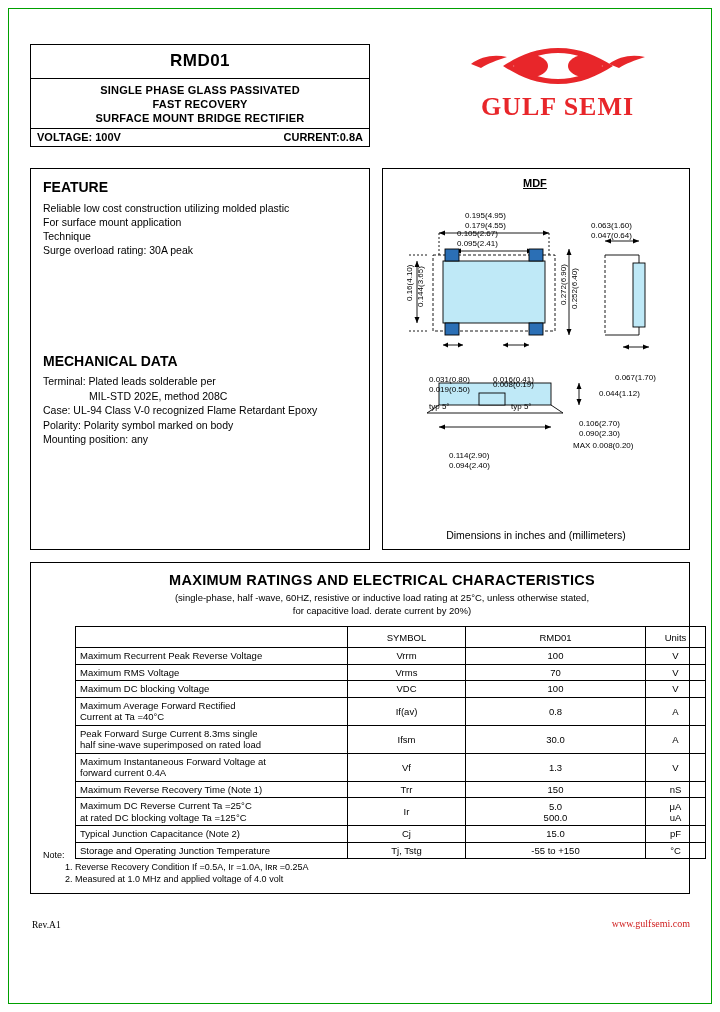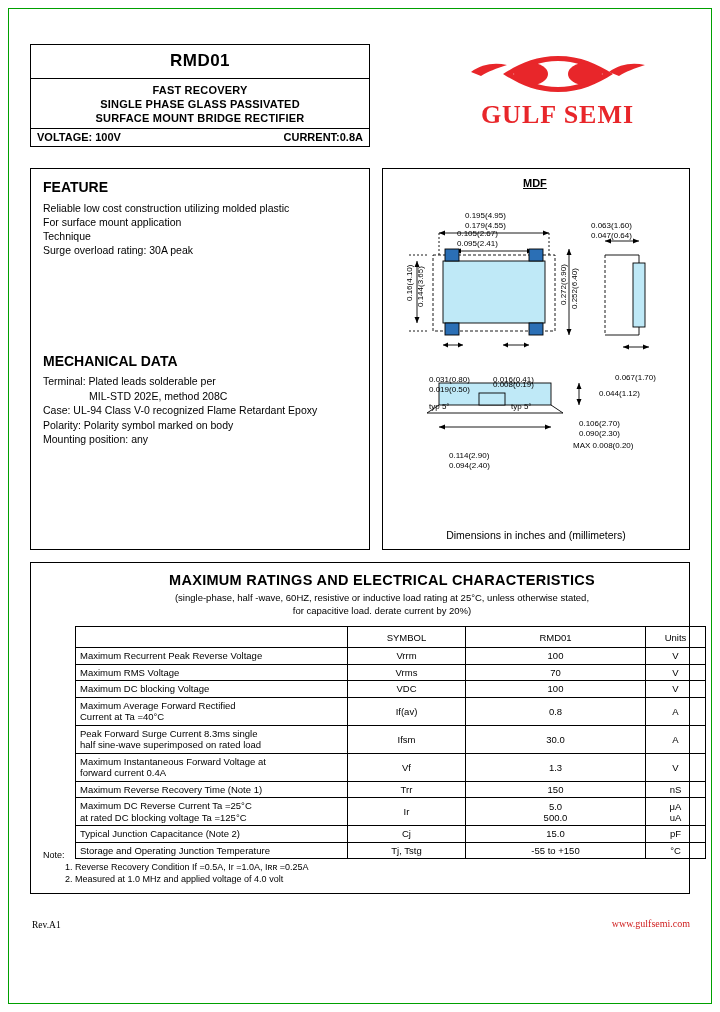--- a/index.html
+++ b/index.html
@@ -64,21 +64,21 @@
     border-top: 1px solid #000;
     margin-top: 3px;
     padding: 2px 6px 1px 6px;
     font-size: 11px;
     font-weight: bold;
   }
 
   
   .logo-wrap {
     position: absolute;
-    left: 440px; top: 52px;
+    left: 440px; top: 44px;
     width: 235px; height: 90px;
     text-align: center;
   }
   .logo-mark {
     height: 46px;
     display: flex;
     align-items: center;
     justify-content: center;
   }
   .logo-text {
@@ -235,22 +235,22 @@
 <body>
 
 <div class="page">
   <div class="page-border"></div>
 
   <div class="header">
     <div class="title-box">
       <div class="part">RMD01</div>
     </div>
     <div class="desc-box">
+      <div class="line">SINGLE  PHASE  GLASS  PASSIVATED</div>
       <div class="line">FAST  RECOVERY</div>
-      <div class="line">SINGLE  PHASE  GLASS  PASSIVATED</div>
       <div class="line">SURFACE  MOUNT  BRIDGE  RECTIFIER</div>
       <div class="vi-row">
         <span>VOLTAGE: 100V</span>
         <span>CURRENT:0.8A</span>
       </div>
     </div>
   </div>
 
   <div class="logo-wrap">
     <div class="logo-mark">

